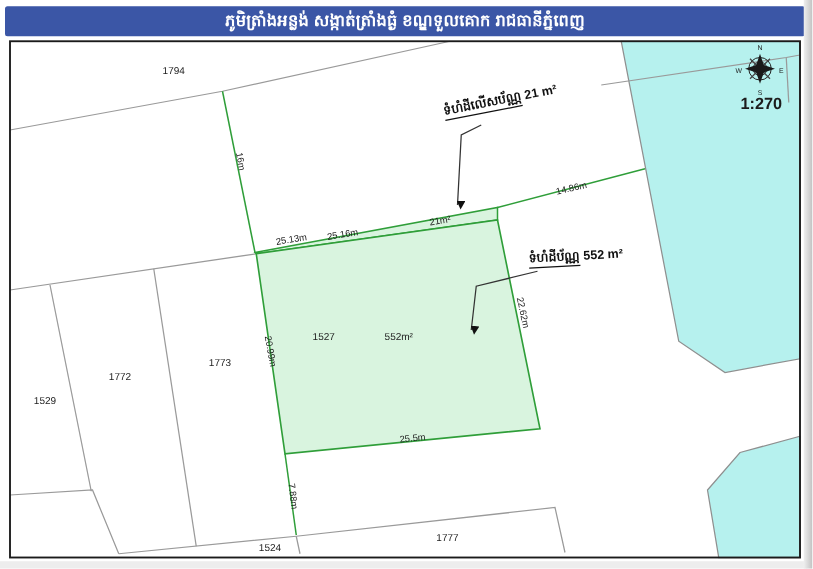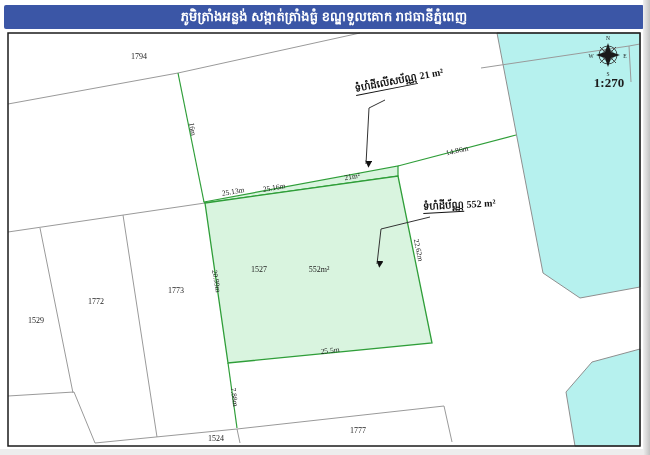--- a/index.html
+++ b/index.html
@@ -1,19 +1,19 @@
 <!DOCTYPE html>
 <html><head>
 <meta charset="utf-8">
 <style>
   html,body{margin:0;padding:0;}
   .page{
     position:relative;width:650px;height:455px;overflow:hidden;
     background:#ffffff;
-    font-family:Liberation Serif, serif;
+    font-family:Liberation Sans, sans-serif;
   }
   .edge-right{position:absolute;top:0;right:0;width:7px;height:455px;
     background:linear-gradient(to right,#efefef,#c2c2c2);}
   .edge-bottom{position:absolute;left:0;bottom:0;width:646px;height:6px;background:#ededed;}
   .header-bar{
     position:absolute;left:4px;top:5px;width:640px;height:24px;
     background:#3b56a6;border-radius:2px;
     display:flex;align-items:center;justify-content:center;
   }
   .header-title{

